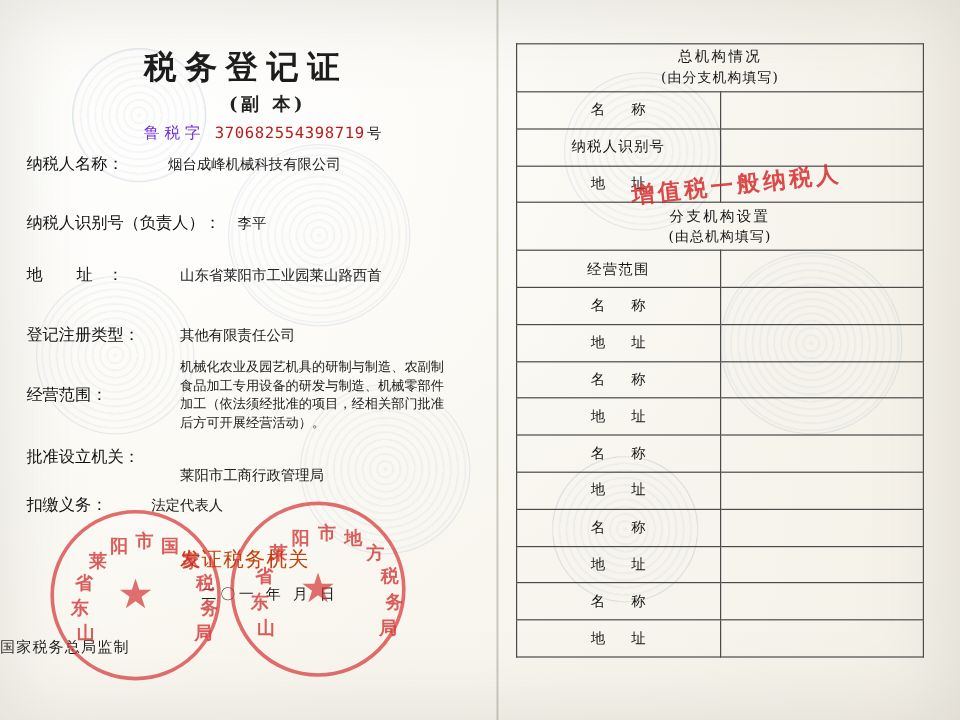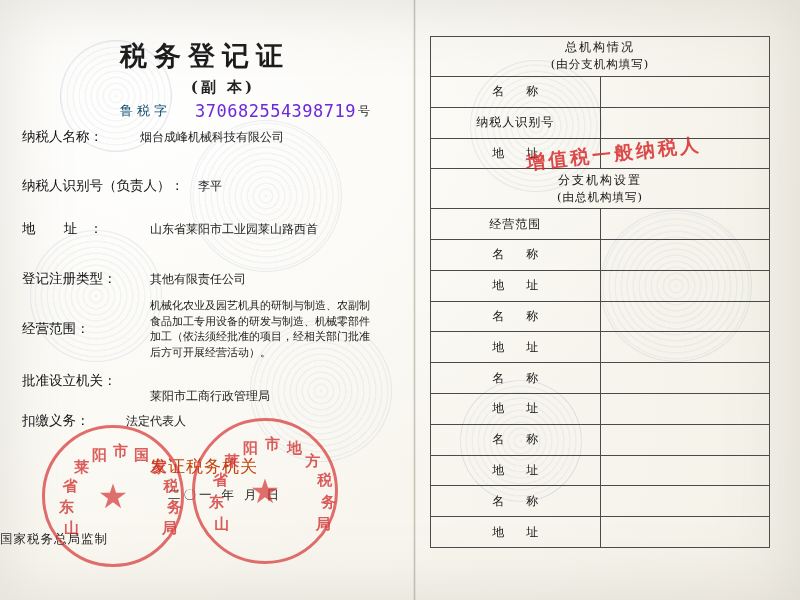--- a/index.html
+++ b/index.html
@@ -82,29 +82,29 @@
     width: 290px;
     height: 22px;
     font-size: 13px;
     color: #1a1a1a;
     display: flex;
     align-items: center;
   }
   .serial-label {
     font-family: Liberation Sans, sans-serif;
     letter-spacing: 4px;
-    color: #0c4a6e;
+    color: #6d28d9;
     font-size: 13px;
   }
   .serial-num {
-    margin-left: 24px;
+    margin-left: 8px;
     font-family: "DejaVu Sans Mono", "Liberation Mono", monospace;
-    font-size: 17px;
+    font-size: 13px;
     letter-spacing: 0.5px;
-    color: #6d28d9;
+    color: #b91c1c;
   }
   .serial-suffix {
     font-family: "DejaVu Serif", "Liberation Serif", serif;
     font-size: 12px;
     margin-left: 2px;
   }
 
   .field {
     position: absolute;
     left: 22px;

